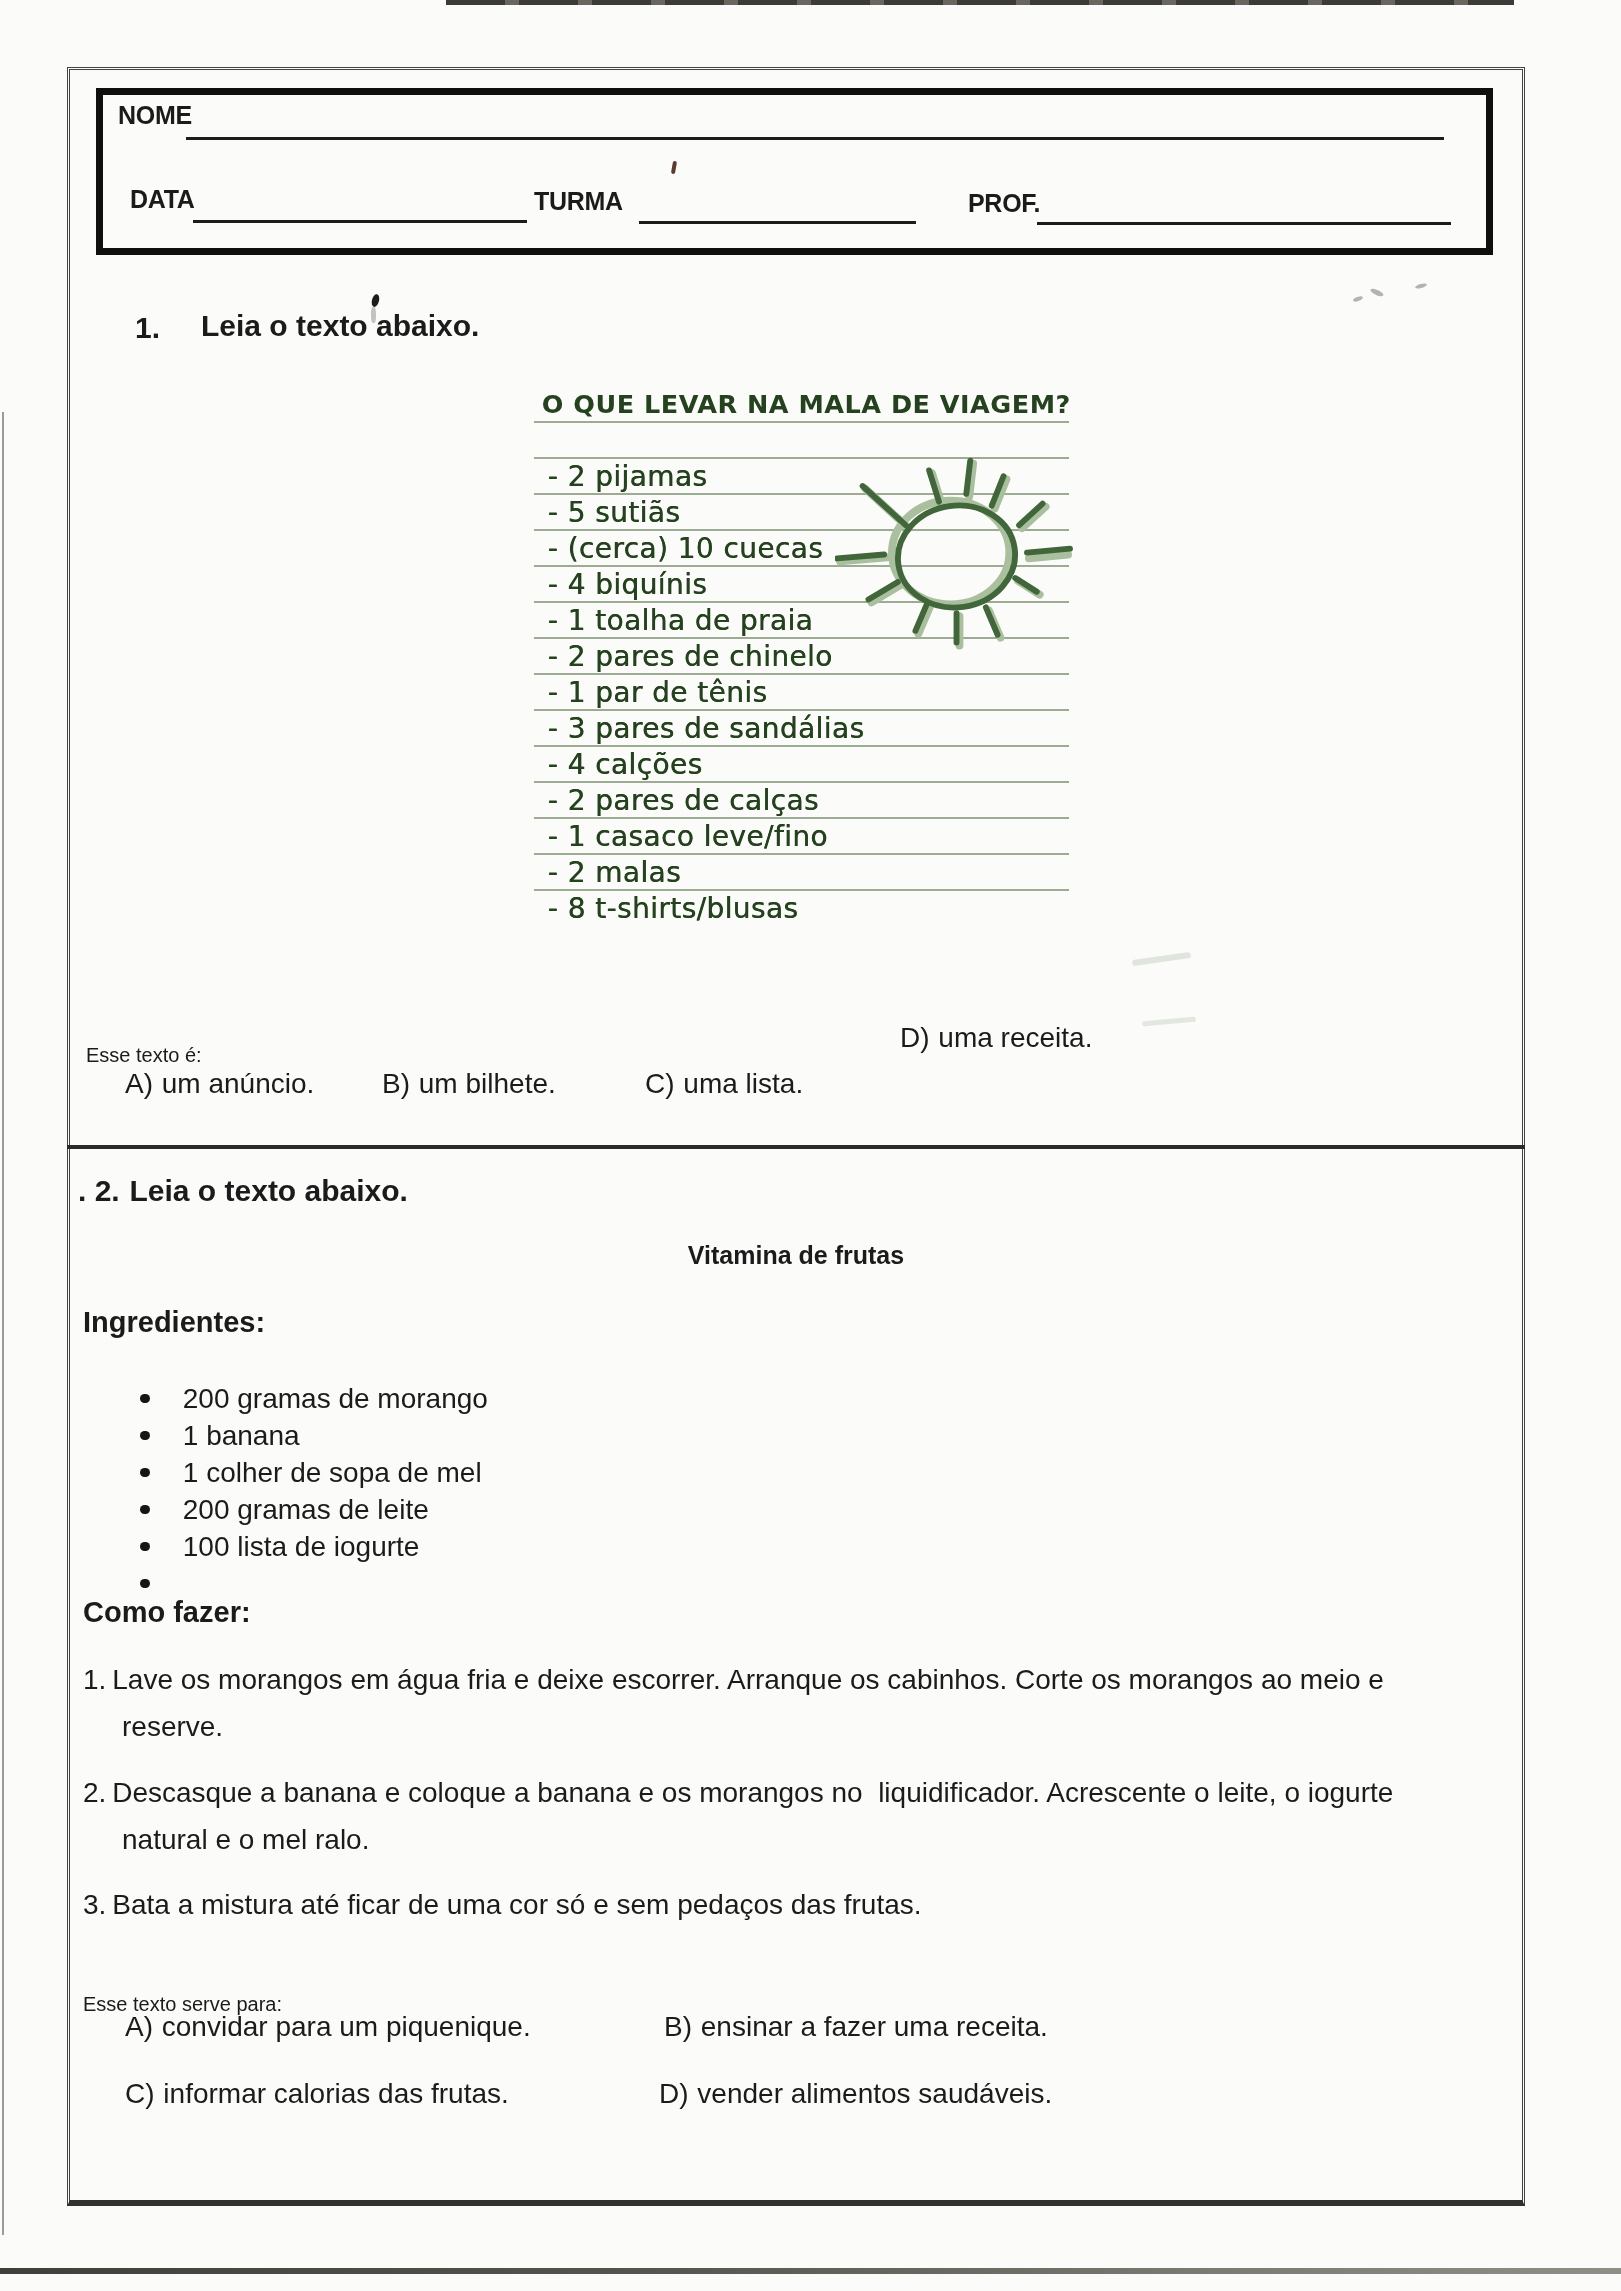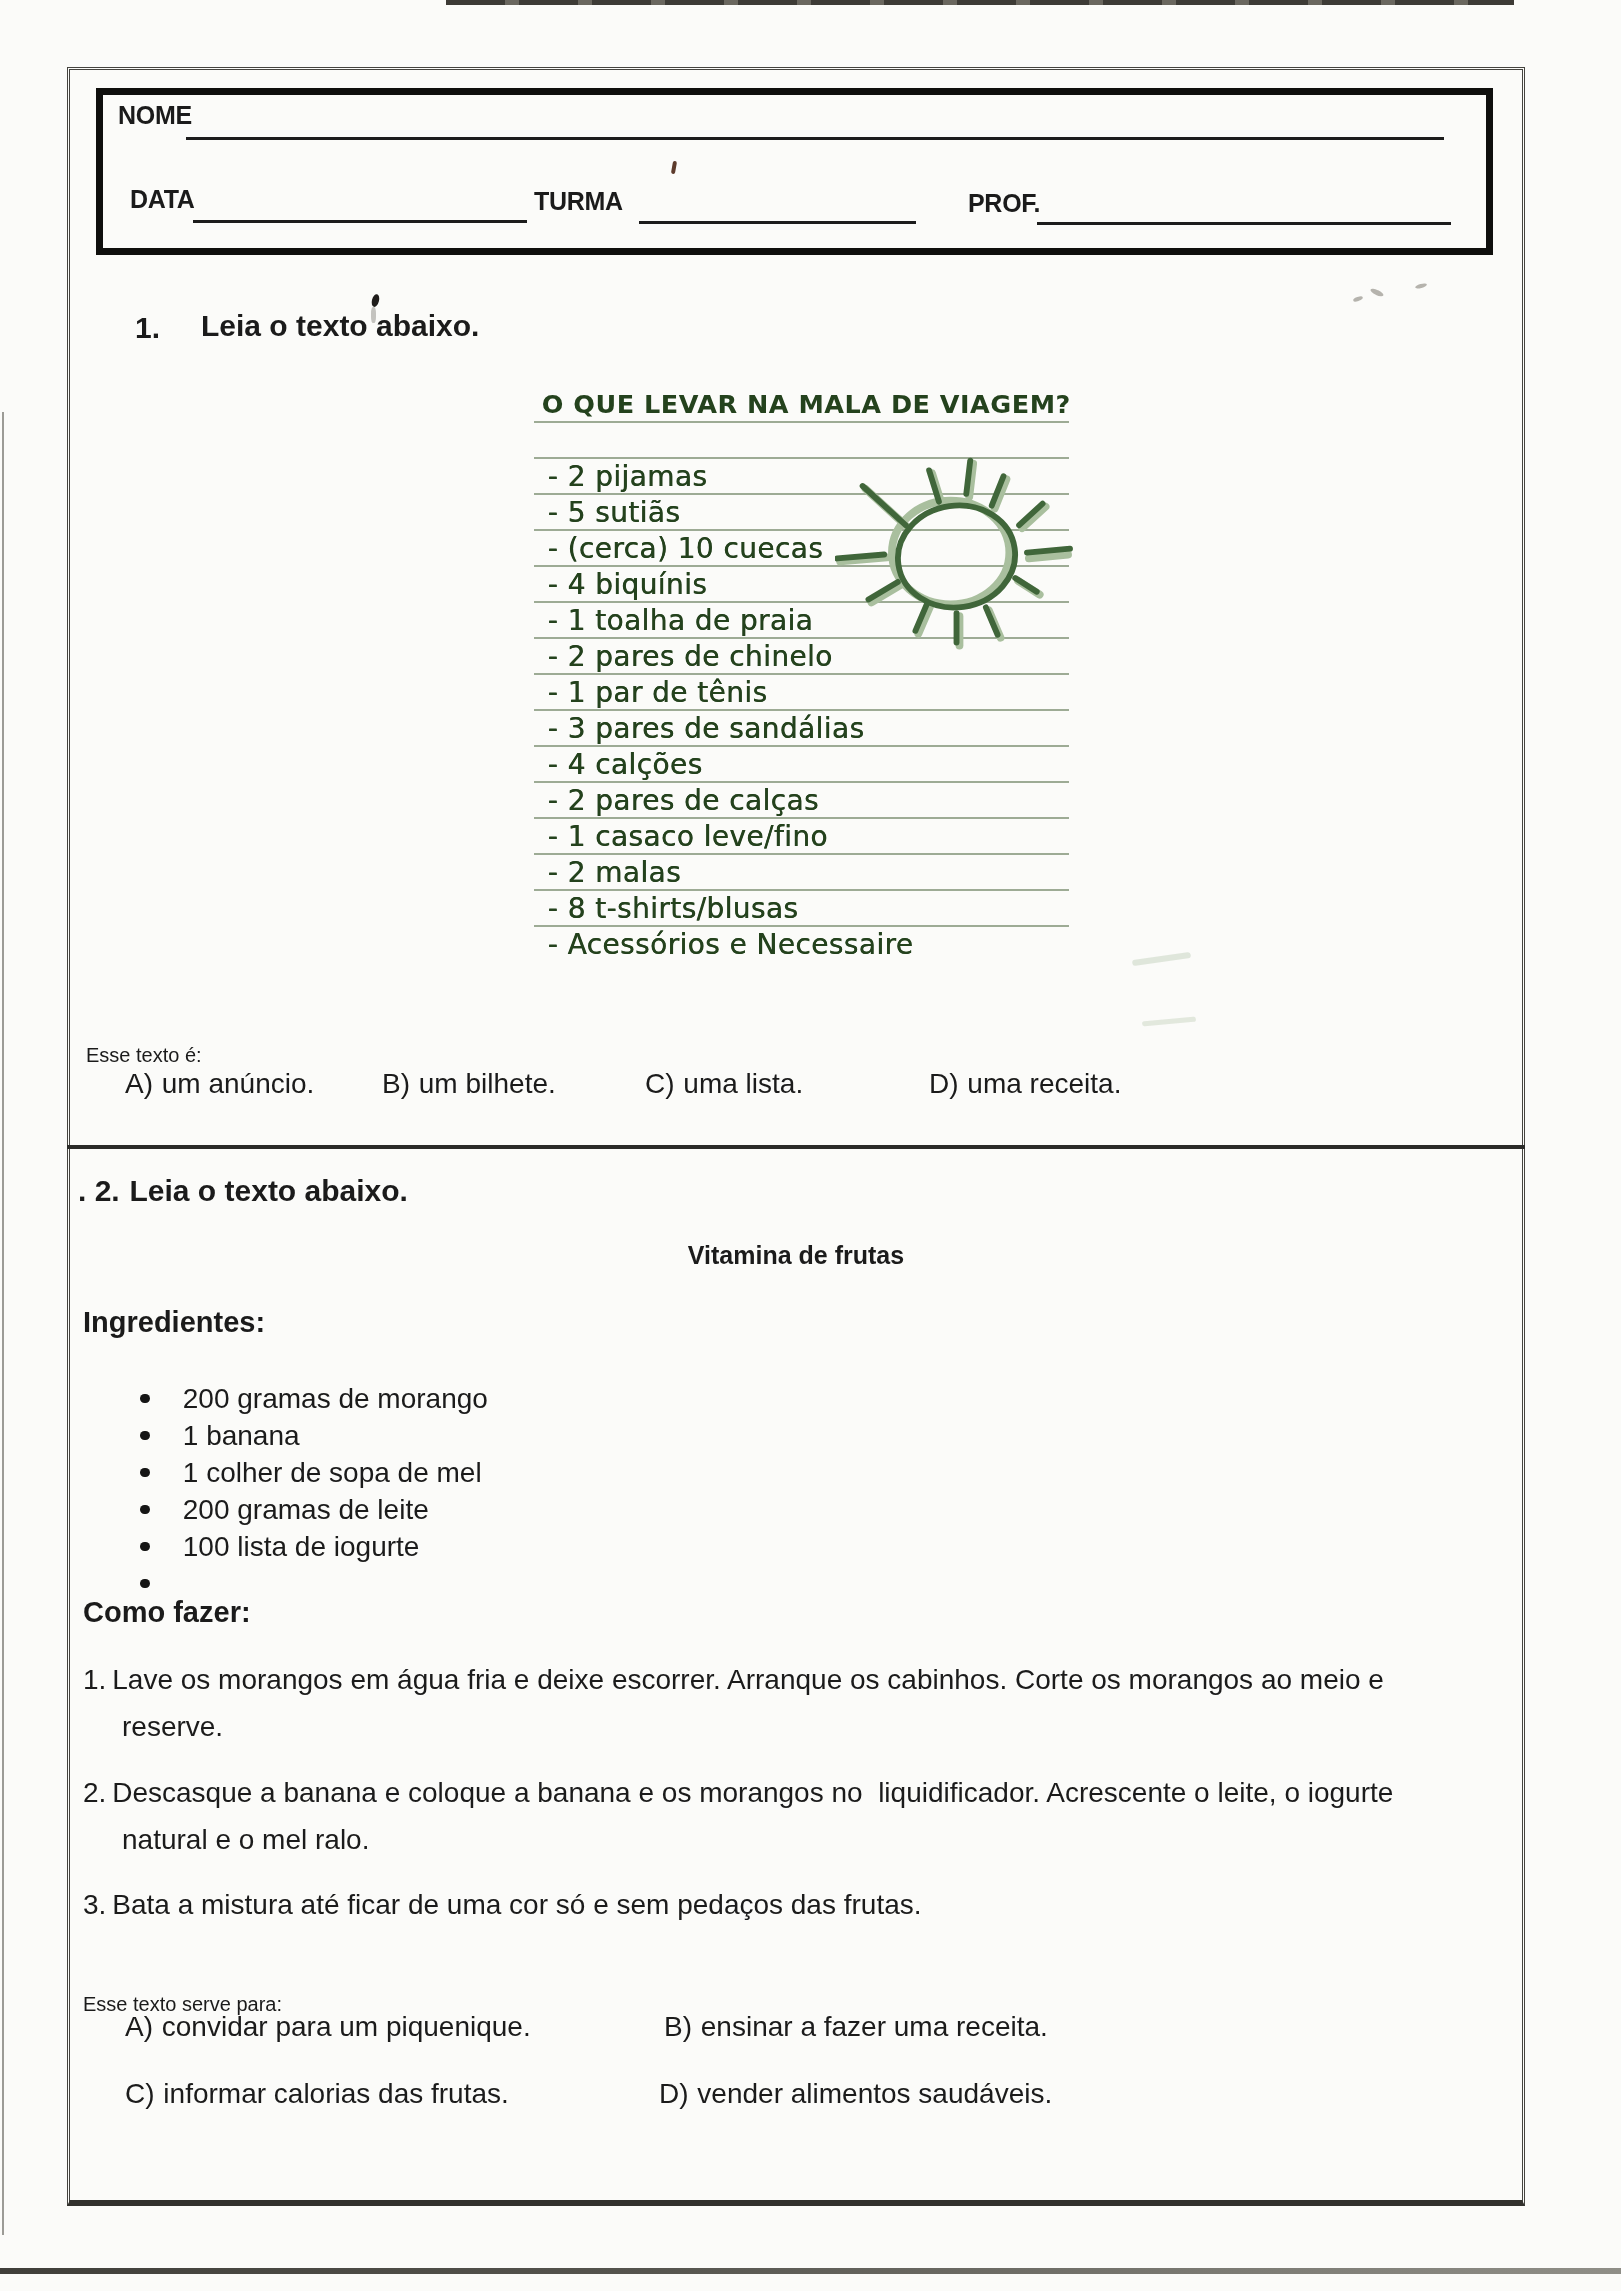--- a/index.html
+++ b/index.html
@@ -51,21 +51,21 @@
   .hw-item{font-size:28px;letter-spacing:0.4px;padding-left:13.7px;text-shadow:0.4px 0 0 #24421d;}
   .hw-items .hw-row:last-child{border-bottom:none;}
   .sun{left:835px;top:443px;width:245px;height:225px;}
 
   
   .ptext{font-size:20px;margin-top:48px;}
   .q1-question{left:86px;top:996px;}
   .opt{font-size:28px;white-space:nowrap;}
   .opt .ol{margin-right:8.8px;}
   .q1-a{left:125px;top:1068px;} .q1-b{left:382px;top:1068px;}
-  .q1-c{left:645px;top:1068px;} .q1-d{left:900px;top:1068px;margin-left:29px;}
+  .q1-c{left:645px;top:1068px;} .q1-d{left:900px;top:1022px;}
 
   .recipe-title{left:67px;top:1241px;width:1458px;text-align:center;font-weight:bold;font-size:25px;}
   .ing-label{left:83px;top:1306px;font-weight:bold;font-size:29px;}
   .ingredients{left:140px;top:1380px;}
   .ing-row{display:flex;align-items:center;height:37px;}
   .dot{width:9.8px;height:9.8px;background:#151515;border-radius:50%;margin-right:33px;flex:0 0 auto;}
   .ing-text{font-size:28px;}
   .howto-label{left:83px;top:1596px;font-weight:bold;font-size:29px;}
   .steps{left:83px;top:1656px;width:1345px;}
   .step{font-size:28px;line-height:47px;margin:0 0 18.6px 0;padding-left:39px;text-indent:-39px;white-space:pre-wrap;}
@@ -122,21 +122,20 @@
         <div class="hw-row hw-item">- 4 calções</div>
 
         <div class="hw-row hw-item">- 2 pares de calças</div>
 
         <div class="hw-row hw-item">- 1 casaco leve/fino</div>
 
         <div class="hw-row hw-item">- 2 malas</div>
 
         <div class="hw-row hw-item">- 8 t-shirts/blusas</div>
 
-        <div class="hw-row hw-item">- Acessórios e Necessaire</div>
       </div>
   </div>
 
   <svg class="abs sun" viewBox="0 0 250 230">
     <g fill="none" stroke="#a9bf9e" stroke-width="8" stroke-linecap="round">
       <ellipse cx="118" cy="112" rx="60" ry="53"></ellipse>
       <path d="M31 47 L75 87"></path>
         <path d="M99 31 L109 63"></path>
         <path d="M141 21 L137 55"></path>
       <path d="M175 37 L163 67"></path>

